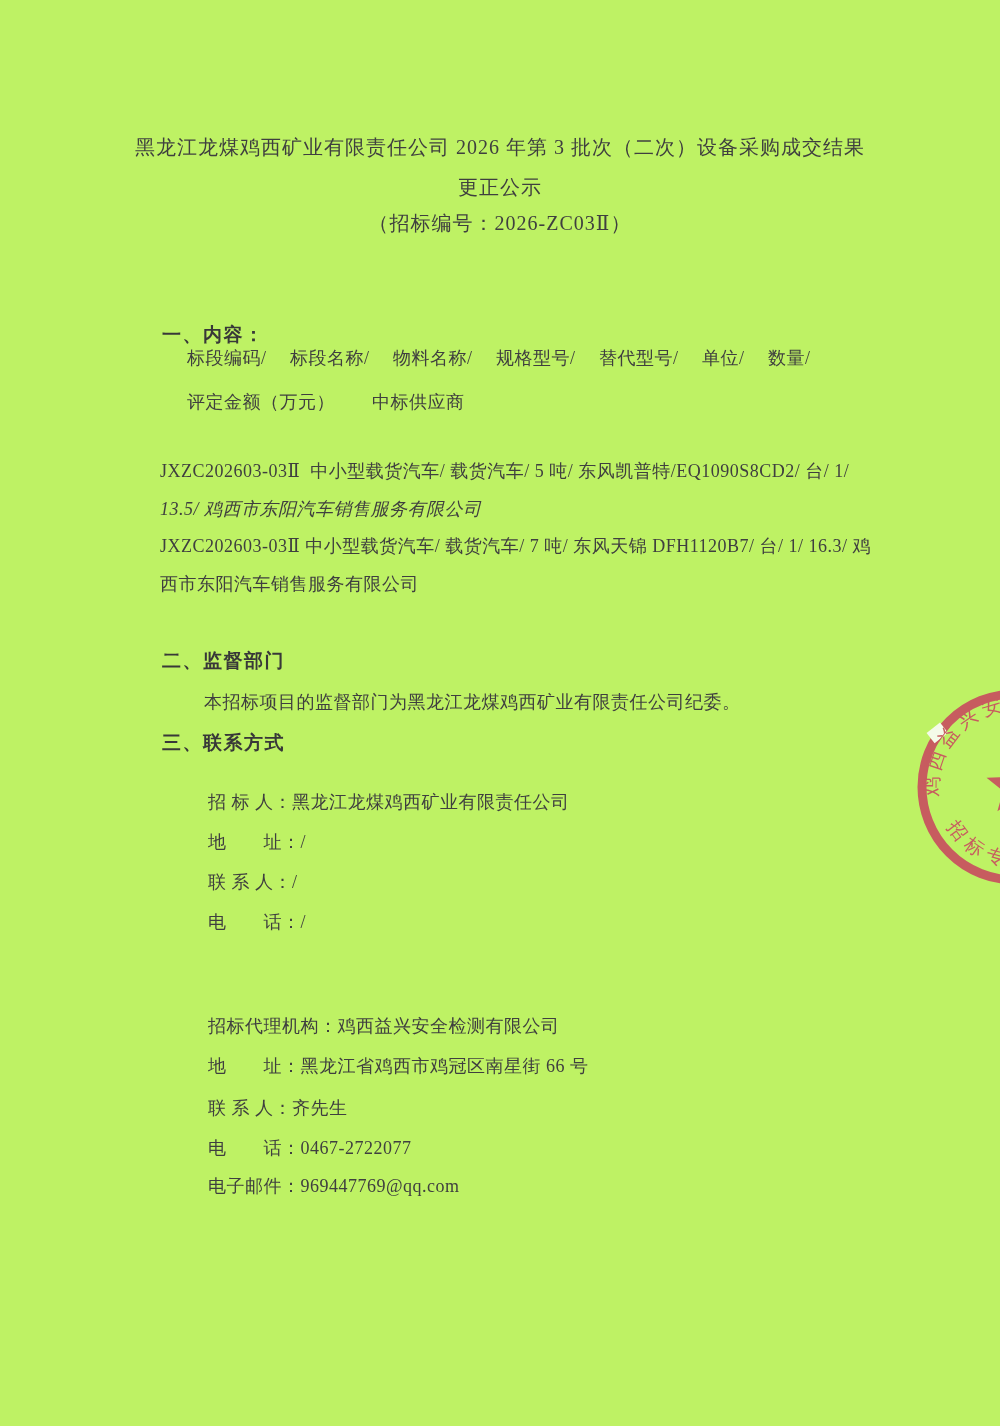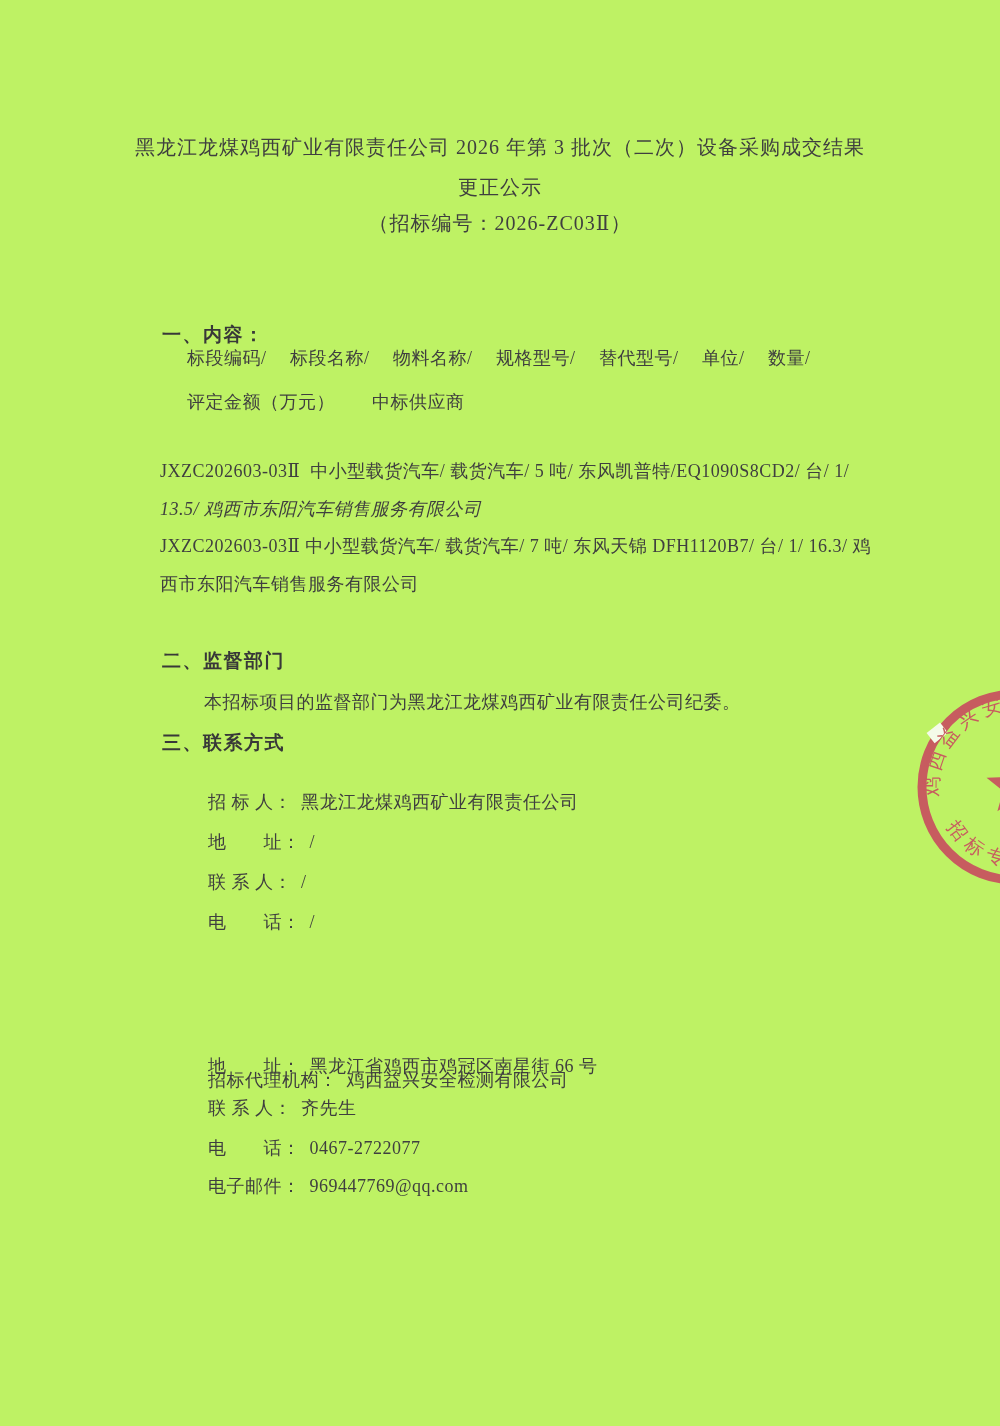--- a/index.html
+++ b/index.html
@@ -31,21 +31,21 @@
     font-size: 20px;
     letter-spacing: 1px;
   }
   .heading {
     font-weight: bold;
     font-size: 19px;
     color: #383838;
     letter-spacing: 1.5px;
   }
   .contact-row .label { white-space: pre; }
-  .contact-row .value { margin-left: 9px; white-space: pre; }
+  .contact-row .value { white-space: pre; }
   .stamp-svg {
     position: absolute;
     left: 905px;
     top: 677px;
     width: 220px;
     height: 220px;
   }
 </style>
 </head>
 <body>
@@ -76,21 +76,21 @@
   <div class="line contact-row" style="left:188px; top:808px;">
     <span class="label">地　　址：</span><span class="value">/</span>
   </div>
   <div class="line contact-row" style="left:188px; top:888px;">
     <span class="label">电　　话：</span><span class="value">/</span>
   </div>
   <div class="line contact-row" style="left:188px; top:848px;">
     <span class="label">联 系 人：</span><span class="value">/</span>
   </div>
 
-  <div class="line contact-row" style="left:188px; top:1046px;">
+  <div class="line contact-row" style="left:188px; top:992px;">
     <span class="label">招标代理机构：</span><span class="value">鸡西益兴安全检测有限公司</span>
   </div>
   <div class="line contact-row" style="left:188px; top:1032px;">
     <span class="label">地　　址：</span><span class="value">黑龙江省鸡西市鸡冠区南星街 66 号</span>
   </div>
   <div class="line contact-row" style="left:188px; top:1074px;">
     <span class="label">联 系 人：</span><span class="value">齐先生</span>
   </div>
   <div class="line contact-row" style="left:188px; top:1114px;">
     <span class="label">电　　话：</span><span class="value">0467-2722077</span>

